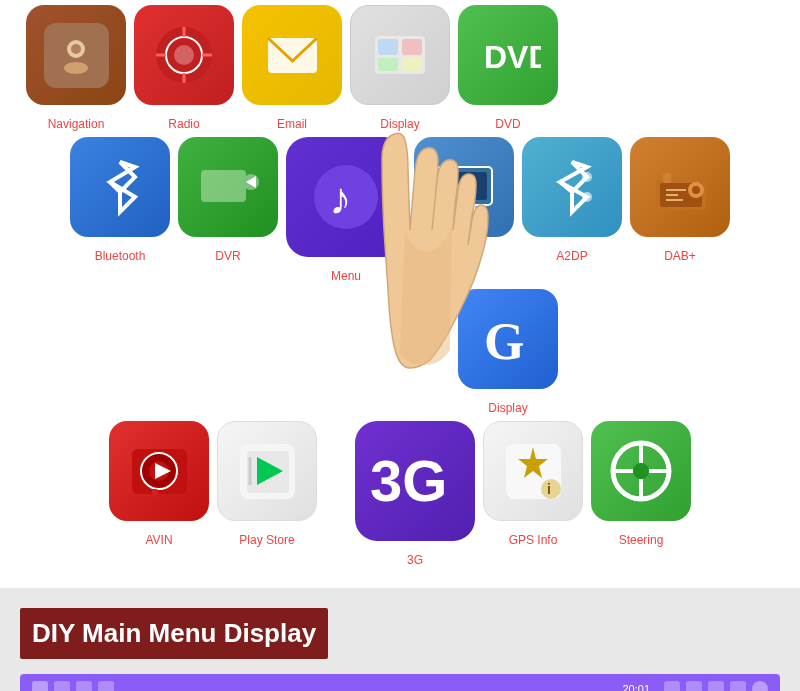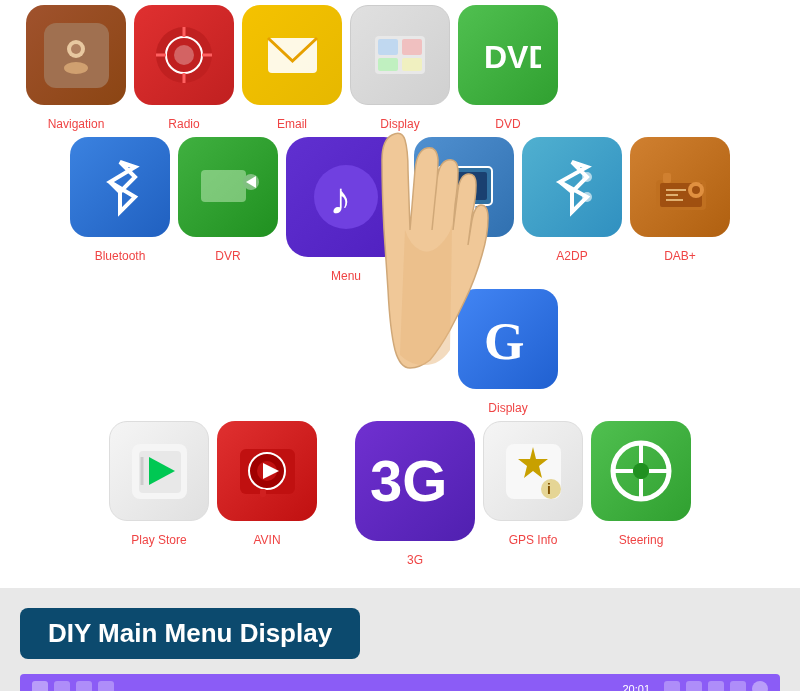--- a/index.html
+++ b/index.html
@@ -58,26 +58,26 @@
 
     
     .bottom-section {
       background: #e8e8e8;
       padding: 20px 20px 0 20px;
       min-height: 140px;
     }
 
     .diy-label {
       display: inline-block;
-      background: #0c4a6e;
+      background: #7f1d1d;
       color: #fff;
       font-size: 26px;
       font-weight: bold;
-      padding: 10px 28px;
-      border-radius: 8px;
+      padding: 10px 12px;
+      border-radius: 2px;
       margin-bottom: 15px;
     }
 
     .bottom-bar {
       background: #8b5cf6;
       height: 30px;
       border-radius: 4px 4px 0 0;
       display: flex;
       align-items: center;
       padding: 0 12px;
@@ -280,42 +280,42 @@
           <text x="8" y="52" font-size="52" font-weight="bold" fill="#fff" font-family="Georgia,serif">G</text>
         </svg>
       </div>
       <span class="app-label">Display</span>
     </div>
   </div>
 
   <div class="grid-row">
 
     <div class="app-cell">
-      <div class="app-icon icon-playstore" style="border:1px solid #ddd;">
-        <svg width="65" height="65" viewBox="0 0 65 65">
-          <rect x="5" y="5" width="55" height="55" rx="8" fill="#f5f5f5"></rect>
-          <rect x="12" y="12" width="42" height="42" rx="4" fill="#e8e8e8"></rect>
-          <path d="M22 18 L48 32 L22 46 Z" fill="#00c853"></path>
-          <line x1="15" y1="18" x2="15" y2="46" stroke="#ccc" stroke-width="3"></line>
-        </svg>
-      </div>
-      <span class="app-label">Play Store</span>
-    </div>
-
-    <div class="app-cell">
       <div class="app-icon icon-amplifier">
         <svg width="65" height="65" viewBox="0 0 65 65">
           <rect x="5" y="10" width="55" height="45" rx="6" fill="#c01010"></rect>
           <circle cx="32" cy="32" r="18" fill="#a00000" stroke="#fff" stroke-width="2"></circle>
           <circle cx="32" cy="32" r="10" fill="#c01010"></circle>
           <path d="M28 24 L28 40 L44 32 Z" fill="#fff"></path>
           <rect x="25" y="50" width="6" height="8" rx="2" fill="#d02020"></rect>
         </svg>
       </div>
       <span class="app-label">AVIN</span>
+    </div>
+
+    <div class="app-cell">
+      <div class="app-icon icon-playstore" style="border:1px solid #ddd;">
+        <svg width="65" height="65" viewBox="0 0 65 65">
+          <rect x="5" y="5" width="55" height="55" rx="8" fill="#f5f5f5"></rect>
+          <rect x="12" y="12" width="42" height="42" rx="4" fill="#e8e8e8"></rect>
+          <path d="M22 18 L48 32 L22 46 Z" fill="#00c853"></path>
+          <line x1="15" y1="18" x2="15" y2="46" stroke="#ccc" stroke-width="3"></line>
+        </svg>
+      </div>
+      <span class="app-label">Play Store</span>
     </div>
 
     <div class="app-cell" style="width:120px;margin-left:30px;">
       <div class="app-icon icon-music" style="width:120px;height:120px;border-radius:22px;background:linear-gradient(135deg,#7030D0,#5020B0);">
         <svg width="100" height="100" viewBox="0 0 100 100">
           <text x="5" y="70" font-size="58" font-weight="bold" fill="#fff" font-family="Arial">3G</text>
         </svg>
       </div>
       <span class="app-label">3G</span>
     </div>

